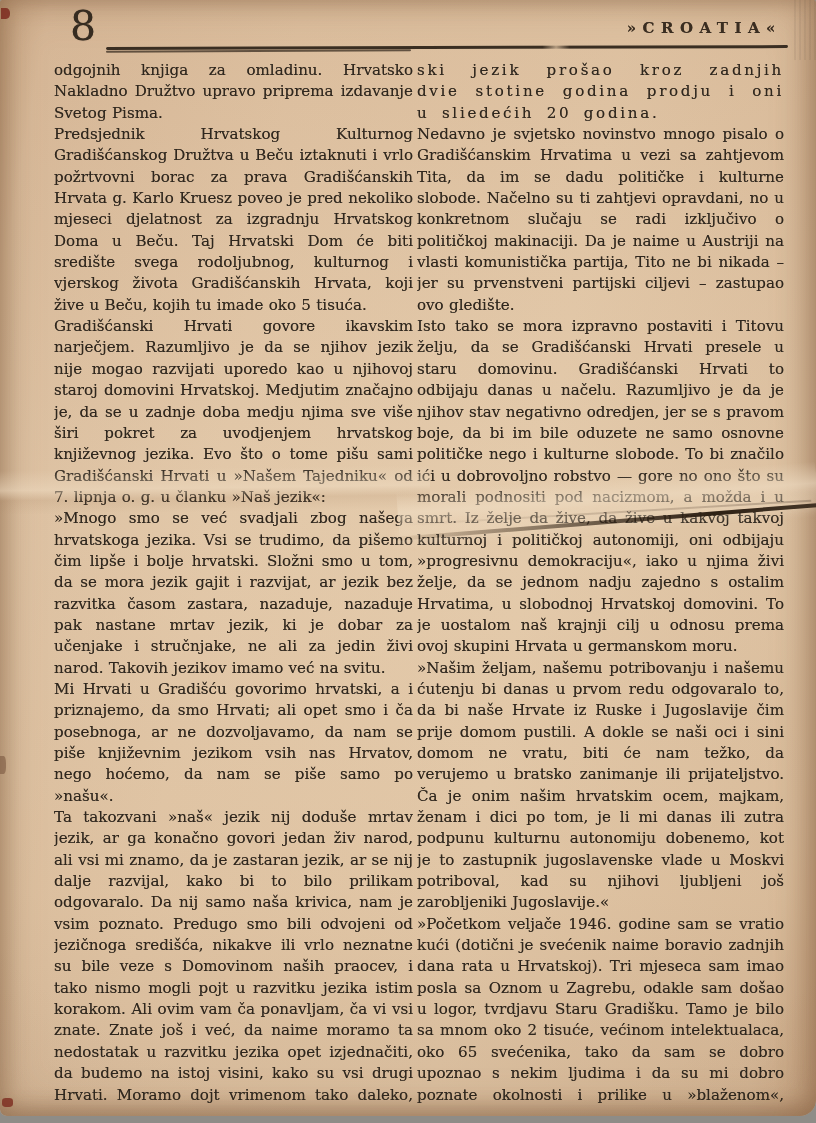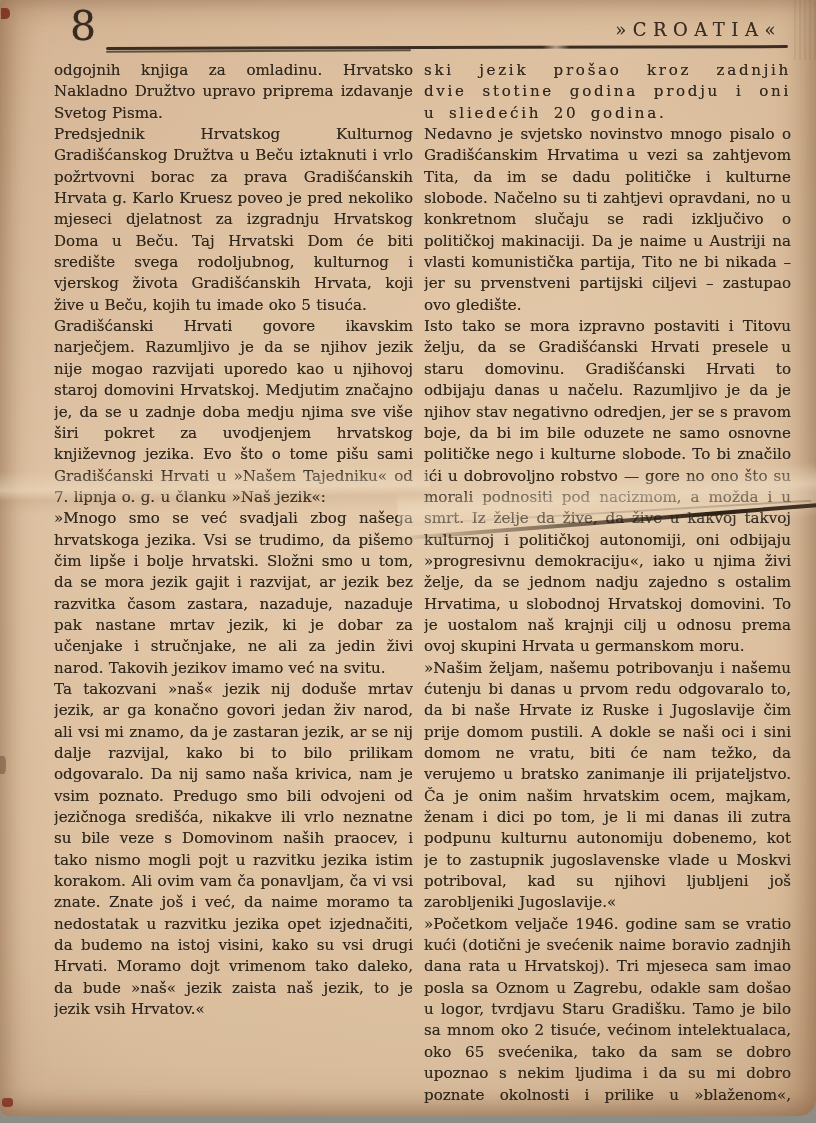--- a/index.html
+++ b/index.html
@@ -22,36 +22,36 @@
     border-radius:2px 2px 16px 7px;
   }
   
   .page-num{
     position:absolute;left:70px;top:4px;
     font-size:41px;line-height:44px;color:#362c21;
     text-shadow:0 0 0.7px rgba(54,44,33,0.6);
   }
   .mast{
     position:absolute;right:34px;top:19px;
-    font-size:18px;font-weight:normal;letter-spacing:6.5px;color:#3a2d21;
+    font-size:15px;font-weight:bold;letter-spacing:6.5px;color:#3a2d21;
     text-shadow:0 0 0.6px rgba(58,45,33,0.6);
   }
   .rule-a{
     position:absolute;left:106px;right:28px;top:46px;height:2.6px;
     background:linear-gradient(to right, var(--rule,#3a2e22) 0 64%, rgba(58,46,34,0.25) 66%, var(--rule,#3a2e22) 68% 100%);
     transform:rotate(-0.15deg);border-radius:2px;
   }
   .rule-b{
     position:absolute;left:106px;top:50px;width:305px;height:1.8px;
     background:rgba(58,46,34,0.75);transform:rotate(-0.25deg);border-radius:2px;
   }
   
   .cols{
     position:absolute;left:54px;top:60px;width:737px;height:1046px;
-    display:flex;gap:11px;overflow:hidden;
+    display:flex;gap:4px;overflow:hidden;
   }
   .col{overflow:hidden;}
   .col-left{width:359px;}
   .col-right{width:367px;}
   .para{
     margin:0;text-align:justify;
     font-size:15.1px;line-height:21.35px;
     color:var(--ink,#2f271e);
     text-shadow:0 0 0.6px rgba(47,39,30,0.55);
     word-spacing:0.5px;
@@ -100,20 +100,21 @@
     <div class="rule-a"></div>
     <div class="rule-b"></div>
   </header>
 
   <main class="cols">
     <div class="col col-left">
         <p class="para"><span>odgojnih knjiga za omladinu. Hrvatsko Nakladno Družtvo upravo priprema izdavanje Svetog Pisma.</span></p>
         <p class="para"><span>Predsjednik Hrvatskog Kulturnog Gradišćanskog Družtva u Beču iztaknuti i vrlo požrtvovni borac za prava Gradišćanskih Hrvata g. Karlo Kruesz poveo je pred nekoliko mjeseci djelatnost za izgradnju Hrvatskog Doma u Beču. Taj Hrvatski Dom će biti središte svega rodoljubnog, kulturnog i vjerskog života Gradišćanskih Hrvata, koji žive u Beču, kojih tu imade oko 5 tisuća.</span></p>
         <p class="para"><span>Gradišćanski Hrvati govore ikavskim narječjem. Razumljivo je da se njihov jezik nije mogao razvijati uporedo kao u njihovoj staroj domovini Hrvatskoj. Medjutim značajno je, da se u zadnje doba medju njima sve više širi pokret za uvodjenjem hrvatskog književnog jezika. Evo što o tome pišu sami Gradišćanski Hrvati u »Našem Tajedniku« od 7. lipnja o. g. u članku »Naš jezik«:</span></p>
         <p class="para"><span>»Mnogo smo se već svadjali zbog našega hrvatskoga jezika. Vsi se trudimo, da pišemo čim lipše i bolje hrvatski. Složni smo u tom, da se mora jezik gajit i razvijat, ar jezik bez razvitka časom zastara, nazaduje, nazaduje pak nastane mrtav jezik, ki je dobar za učenjake i stručnjake, ne ali za jedin živi narod. Takovih jezikov imamo već na svitu.</span></p>
+        <p class="para"><span>Mi Hrvati u Gradišću govorimo hrvatski, a i priznajemo, da smo Hrvati; ali opet smo i ča posebnoga, ar ne dozvoljavamo, da nam se piše književnim jezikom vsih nas Hrvatov, nego hoćemo, da nam se piše samo po »našu«.</span></p>
         <p class="para"><span>Ta takozvani »naš« jezik nij doduše mrtav jezik, ar ga konačno govori jedan živ narod, ali vsi mi znamo, da je zastaran jezik, ar se nij dalje razvijal, kako bi to bilo prilikam odgovaralo. Da nij samo naša krivica, nam je vsim poznato. Predugo smo bili odvojeni od jezičnoga središća, nikakve ili vrlo neznatne su bile veze s Domovinom naših praocev, i tako nismo mogli pojt u razvitku jezika istim korakom. Ali ovim vam ča ponavljam, ča vi vsi znate. Znate još i već, da naime moramo ta nedostatak u razvitku jezika opet izjednačiti, da budemo na istoj visini, kako su vsi drugi Hrvati. Moramo dojt vrimenom tako daleko, da bude »naš« jezik zaista naš jezik, to je jezik vsih Hrvatov.«</span></p>
       </div>
     <div class="col col-right">
         <p class="para"><span class="spaced">ski jezik prošao kroz zadnjih dvie stotine godina prodju i oni u sliedećih 20 godina.</span></p>
         <p class="para"><span>Nedavno je svjetsko novinstvo mnogo pisalo o Gradišćanskim Hrvatima u vezi sa zahtjevom Tita, da im se dadu političke i kulturne slobode. Načelno su ti zahtjevi opravdani, no u konkretnom slučaju se radi izključivo o političkoj makinaciji. Da je naime u Austriji na vlasti komunistička partija, Tito ne bi nikada – jer su prvenstveni partijski ciljevi – zastupao ovo gledište.</span></p>
         <p class="para"><span>Isto tako se mora izpravno postaviti i Titovu želju, da se Gradišćanski Hrvati presele u staru domovinu. Gradišćanski Hrvati to odbijaju danas u načelu. Razumljivo je da je njihov stav negativno odredjen, jer se s pravom boje, da bi im bile oduzete ne samo osnovne političke nego i kulturne slobode. To bi značilo ići u dobrovoljno robstvo — gore no ono što su morali podnositi pod nacizmom, a možda i u smrt. Iz želje da žive, da žive u kakvoj takvoj kulturnoj i političkoj autonomiji, oni odbijaju »progresivnu demokraciju«, iako u njima živi želje, da se jednom nadju zajedno s ostalim Hrvatima, u slobodnoj Hrvatskoj domovini. To je uostalom naš krajnji cilj u odnosu prema ovoj skupini Hrvata u germanskom moru.</span></p>
         <p class="para"><span>»Našim željam, našemu potribovanju i našemu ćutenju bi danas u prvom redu odgovaralo to, da bi naše Hrvate iz Ruske i Jugoslavije čim prije domom pustili. A dokle se naši oci i sini domom ne vratu, biti će nam težko, da verujemo u bratsko zanimanje ili prijateljstvo. Ča je onim našim hrvatskim ocem, majkam, ženam i dici po tom, je li mi danas ili zutra podpunu kulturnu autonomiju dobenemo, kot je to zastupnik jugoslavenske vlade u Moskvi potriboval, kad su njihovi ljubljeni još zarobljeniki Jugoslavije.«</span></p>
         <p class="para"><span>»Početkom veljače 1946. godine sam se vratio kući (dotični je svećenik naime boravio zadnjih dana rata u Hrvatskoj). Tri mjeseca sam imao posla sa Oznom u Zagrebu, odakle sam došao u logor, tvrdjavu Staru Gradišku. Tamo je bilo sa mnom oko 2 tisuće, većinom intelektualaca, oko 65 svećenika, tako da sam se dobro upoznao s nekim ljudima i da su mi dobro poznate okolnosti i prilike u »blaženom«, »zlatnom« Titovom paradižonu (raju). Danas ne bih rado živio u toj državi, iako bi mi dali ne znam kakvo blago . . . U svojim molitvama i pri svetoj</span></p>
       </div>
   </main>

